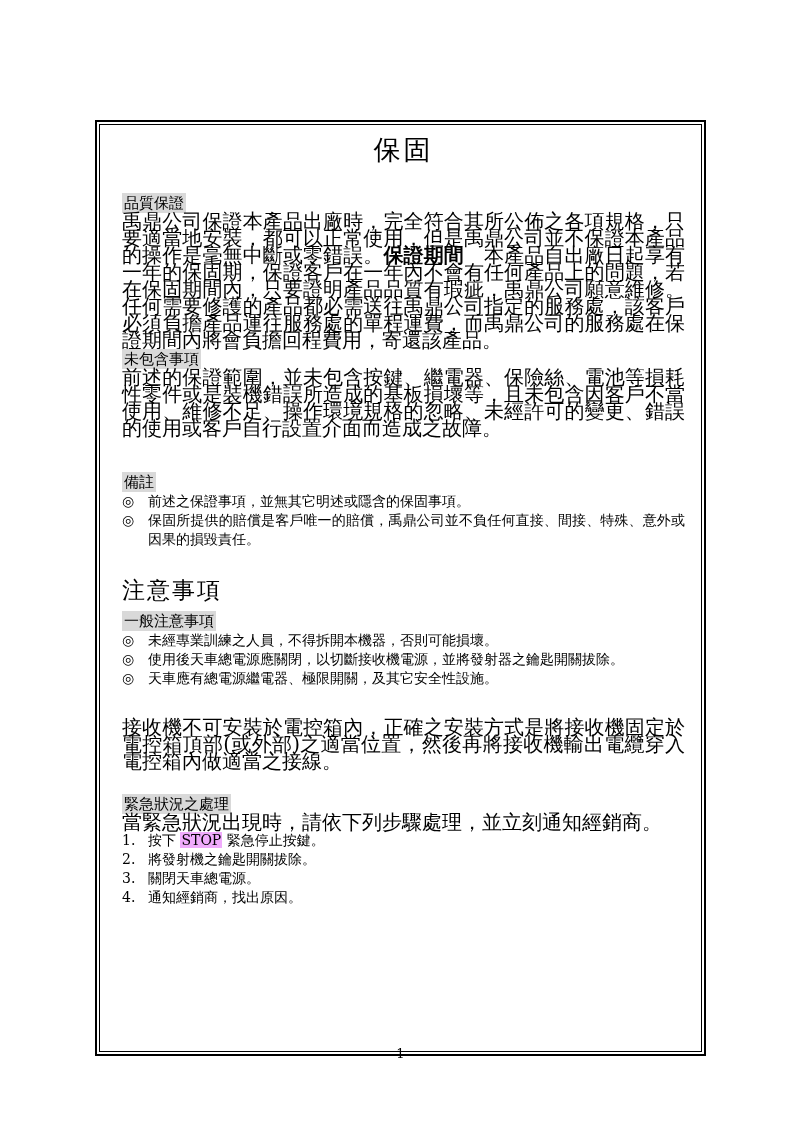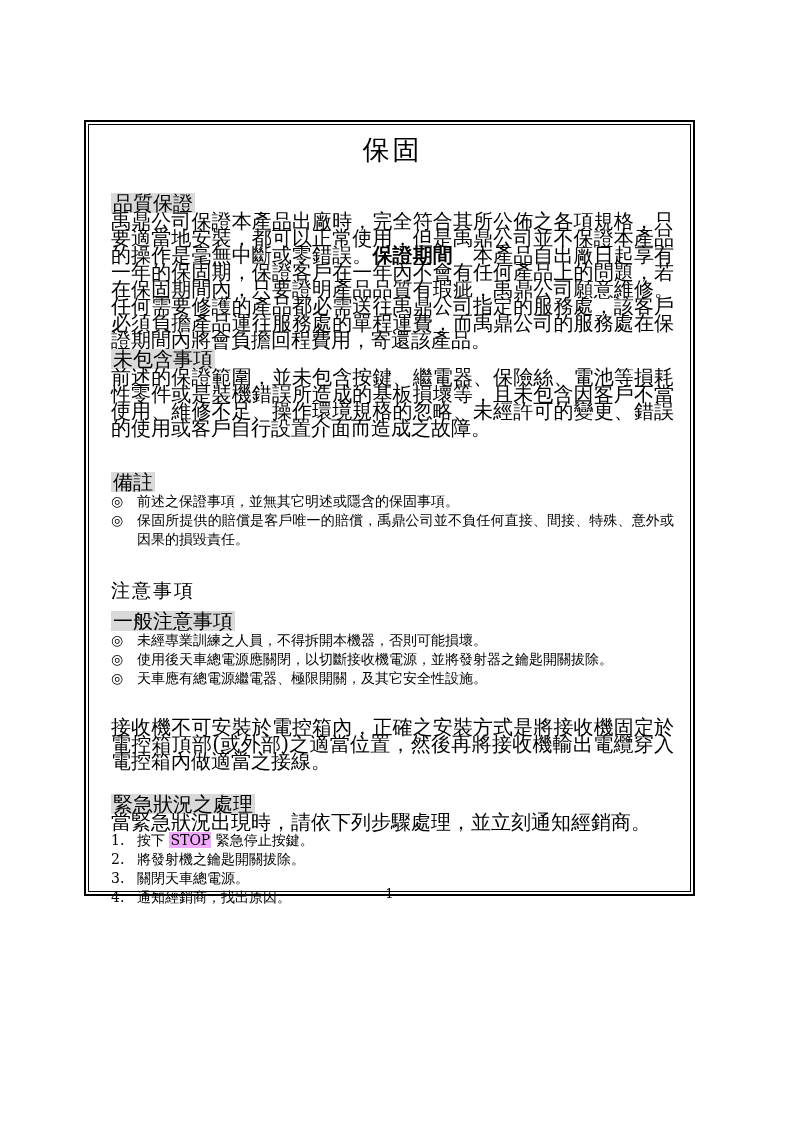--- a/index.html
+++ b/index.html
@@ -5,56 +5,56 @@
   * { margin: 0; padding: 0; box-sizing: border-box; }
   html, body {
     width: 800px; height: 1132px;
     background: #ffffff;
     font-family: "DejaVu Serif", "Liberation Serif", serif;
     color: #000000;
     overflow: hidden;
   }
   .frame-outer {
     position: absolute;
-    left: 84px; top: 120px;
-    width: 611px; height: 776px;
+    left: 95px; top: 120px;
+    width: 611px; height: 936px;
     border: 2px solid #000;
     padding: 2px;
     background: #fff;
   }
   .frame-inner {
     position: relative;
     width: 100%; height: 100%;
     border: 1px solid #000;
     padding: 4px 16px 0 22px;
   }
   .doc-title {
     margin-top: 2px;
     font-size: 27px;
     line-height: 38px;
     text-align: center;
     letter-spacing: 3px;
   }
   .h {
-    font-size: 20px;
+    font-size: 15px;
     line-height: 20px;
   }
   .hl {
     display: inline-block;
     background: #d9d9d9;
     padding: 0 2px;
   }
   .body {
     font-size: 20px;
     line-height: 17px;
     text-align: justify;
   }
   .b { font-weight: bold; }
   .big-h {
-    font-size: 19px;
+    font-size: 23px;
     line-height: 26px;
     margin-top: 28px;
     letter-spacing: 2px;
   }
   .sec-quality   { margin-top: 24px; }
   .sec-exclusion { }
   .sec-notes     { margin-top: 35px; }
   .sec-general   { margin-top: 8px; }
   .sec-install1  { margin-top: 27px; }
   .sec-install2  { margin-top: 31px; }

